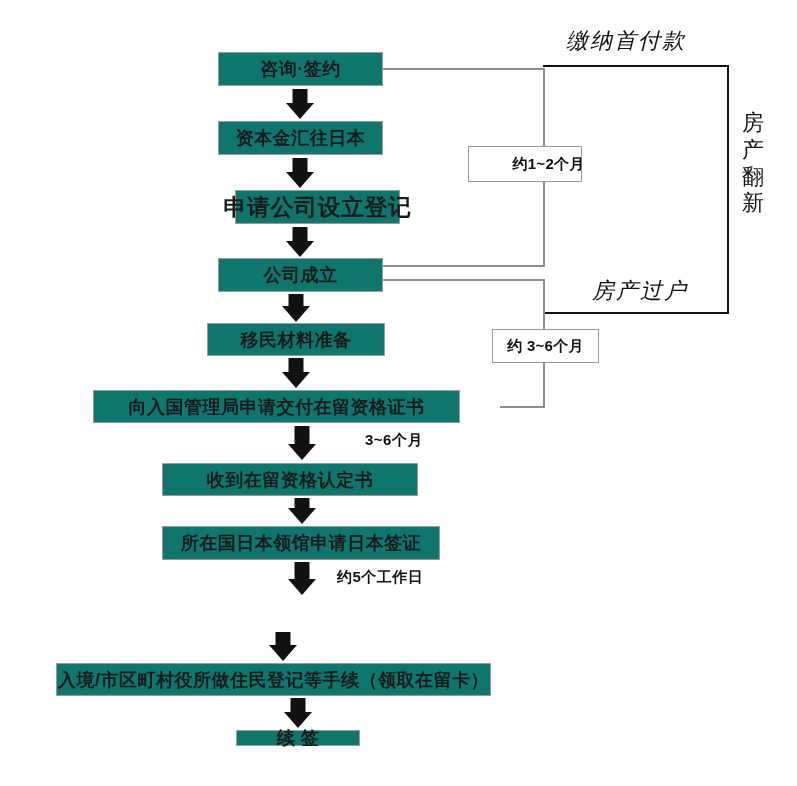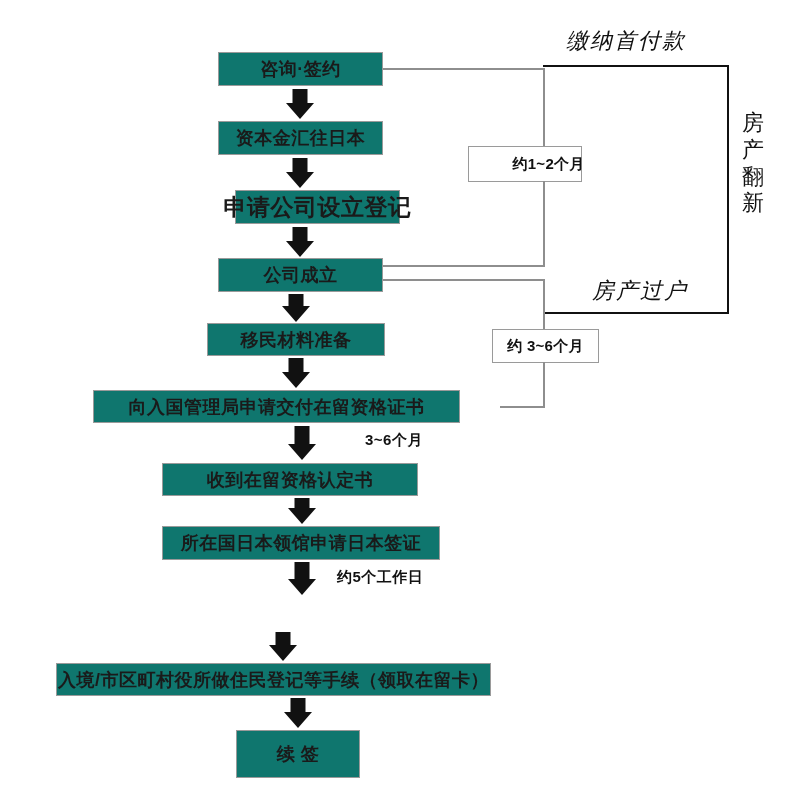--- a/index.html
+++ b/index.html
@@ -152,21 +152,21 @@
 
   <div class="node f18" style="left:93px;top:390px;width:367px;height:33px;">向入国管理局申请交付在留资格证书</div>
 
   <div class="node f18" style="left:162px;top:463px;width:256px;height:33px;">收到在留资格认定书</div>
 
   <div class="node f18" style="left:162px;top:526px;width:278px;height:34px;font-family:Liberation Mono, monospace;">所在国日本领馆申请日本签证</div>
 
 
   <div class="node f18" style="left:56px;top:663px;width:435px;height:33px;">入境/市区町村役所做住民登记等手续（领取在留卡）</div>
 
-  <div class="node f18" style="left:236px;top:730px;width:124px;height:48px;">续  签</div>
+  <div class="node f18" style="left:236px;top:730px;width:124px;height:16px;">续  签</div>
 
   <div class="caption small" style="left:365px;top:431px;">3~6个月</div>
   <div class="caption small" style="left:337px;top:568px;">约5个工作日</div>
 
   <div class="arrow" style="left:285px;top:89px;width:30px;height:30px;">
     <div class="shaft" style="height:15px;"></div>
       <div class="head"></div>
   </div>
   <div class="arrow" style="left:285px;top:158px;width:30px;height:30px;">
     <div class="shaft" style="height:15px;"></div>

